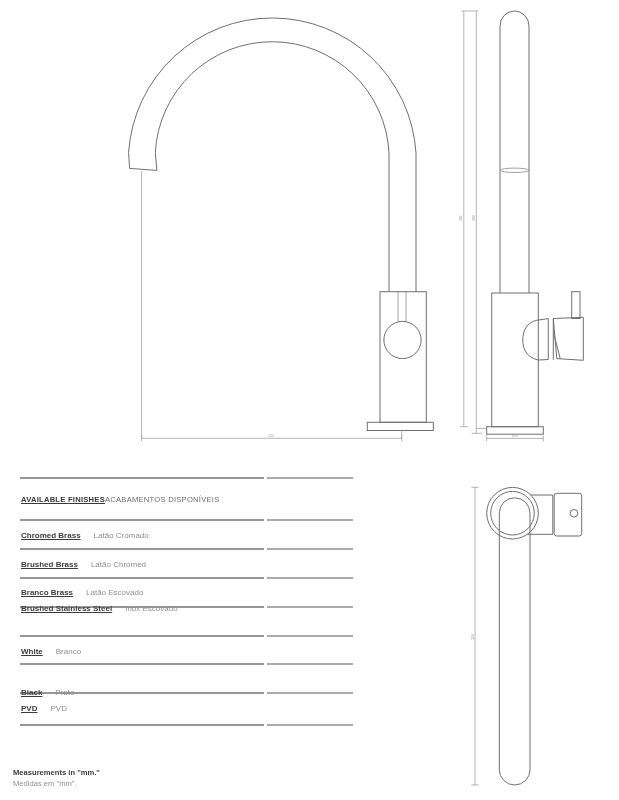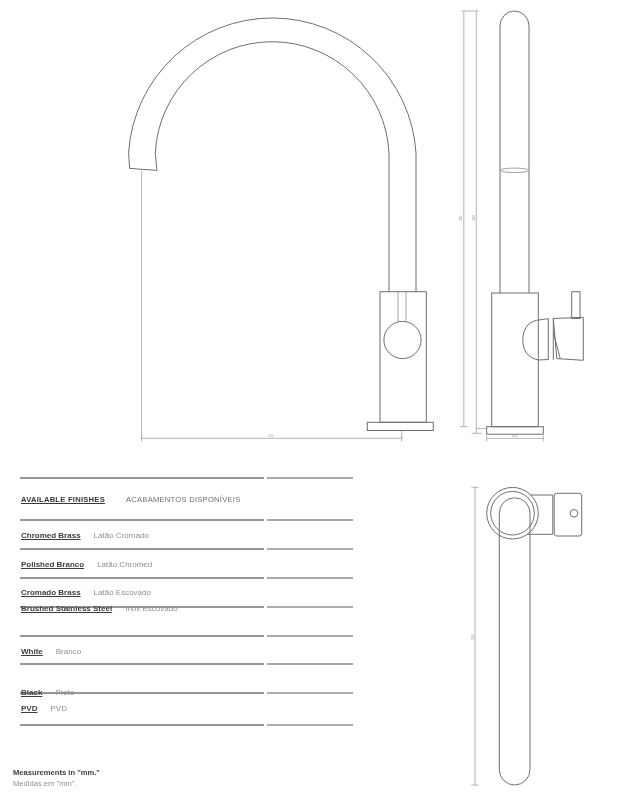--- a/index.html
+++ b/index.html
@@ -12,21 +12,21 @@
   svg .dimtext{fill:#9a9a9a;font-size:3.2px;font-family:"Liberation Sans",sans-serif;}
 
   .finishes{position:absolute;left:20px;top:476px;width:333px;height:256px;}
   .rule{position:absolute;left:0;width:333px;height:2px;
         background:linear-gradient(to right,#979797 0,#979797 244px,#ffffff 244px,#ffffff 247px,#aaaaaa 247px,#aaaaaa 333px);}
   .trow{position:absolute;left:1px;font-size:8px;line-height:9px;white-space:nowrap;}
   .trow .en{font-weight:bold;color:#3d3d3d;text-decoration:underline;}
   .trow .pt{color:#8f8f8f;margin-left:13px;}
   .trow.header{font-size:7.6px;letter-spacing:.25px;}
   .trow.header .en{color:#383838;}
-  .trow.header .pt{color:#6e6e6e;margin-left:21px;}
+  .trow.header .pt{color:#6e6e6e;margin-left:0;}
 
   .footer{position:absolute;left:13px;top:767px;font-size:7.6px;line-height:11px;white-space:nowrap;}
   .footer .f-en{font-weight:bold;color:#3d3d3d;}
   .footer .f-pt{color:#8f8f8f;}
 </style>
 </head>
 <body>
 
 <div class="page">
 
@@ -78,24 +78,24 @@
     <div class="rule" style="top:216px"></div>
     <div class="rule" style="top:248px"></div>
 
     <div class="trow header" style="top:19px">
       <span class="en">AVAILABLE FINISHES</span><span class="pt">ACABAMENTOS DISPONÍVEIS</span>
     </div>
     <div class="trow" style="top:55px">
       <span class="en">Chromed Brass</span><span class="pt">Latão Cromado</span>
     </div>
     <div class="trow" style="top:84px">
-      <span class="en">Polished Branco</span><span class="pt">Latão Chromed</span>
+      <span class="en">Brushed Brass</span><span class="pt">Latão Chromed</span>
     </div>
     <div class="trow" style="top:112px">
-      <span class="en">Cromado Brass</span><span class="pt">Latão Escovado</span>
+      <span class="en">Branco Brass</span><span class="pt">Latão Escovado</span>
     </div>
     <div class="trow" style="top:128px">
       <span class="en">Brushed Stainless Steel</span><span class="pt">Inox Escovado</span>
     </div>
     <div class="trow" style="top:171px">
       <span class="en">White</span><span class="pt">Branco</span>
     </div>
     <div class="trow" style="top:212px">
       <span class="en">Black</span><span class="pt">Preto</span>
     </div>

